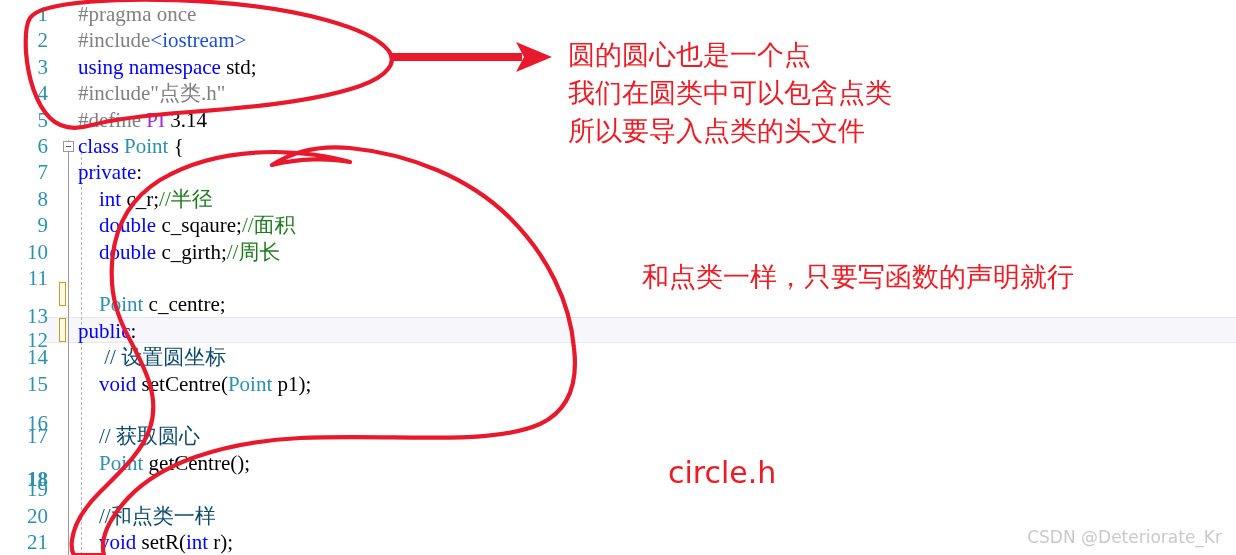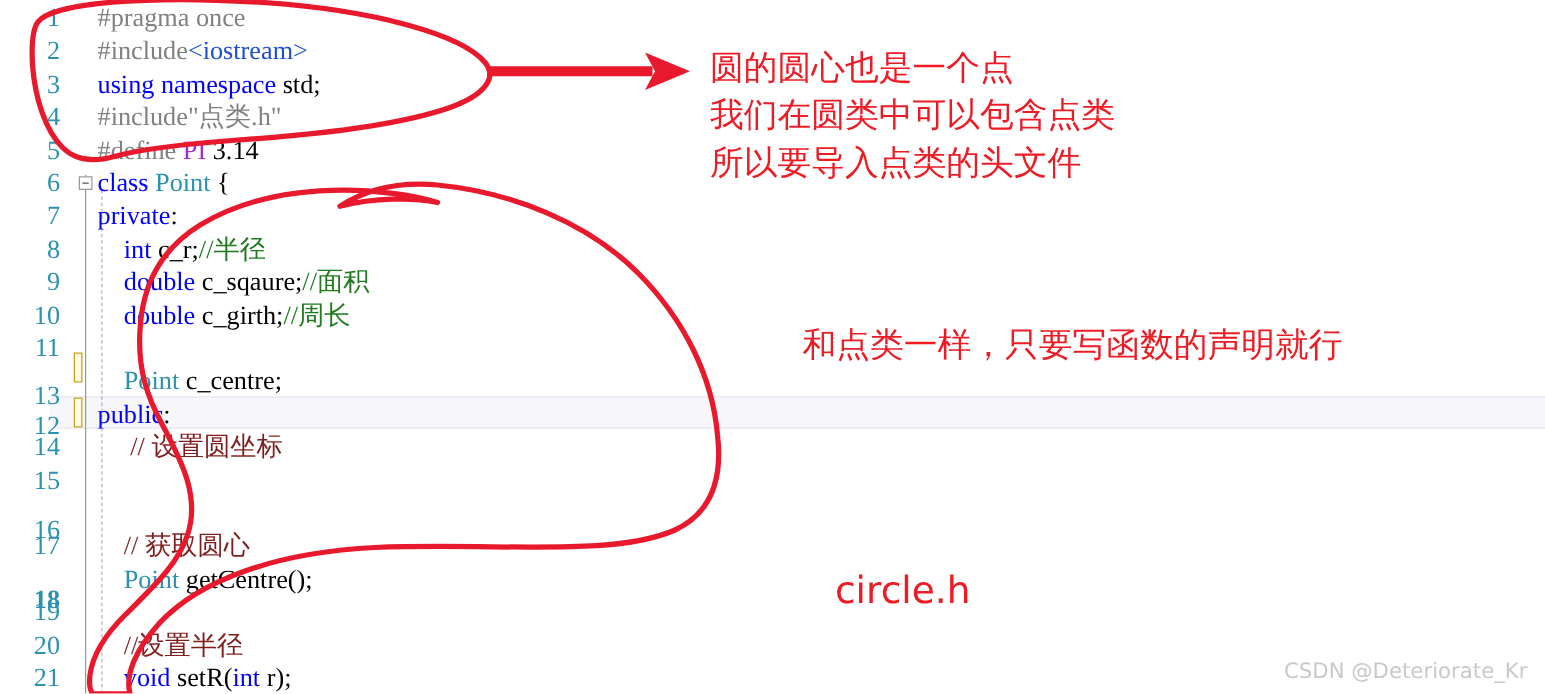--- a/index.html
+++ b/index.html
@@ -118,21 +118,21 @@
     color: #000000;
   }
   .tok-pre   { color: #808080; }   
   .tok-inc   { color: #1d4ed8; }   
   .tok-kw    { color: #0000ff; }   
   .tok-type  { color: #2b91af; }   
   .tok-id    { color: #000000; }
   .tok-macro { color: #9b30d9; }   
   .tok-num   { color: #000000; }
   .tok-cmt   { color: #1f7a1f; }   
-  .tok-cmt2  { color: #7f1d1d; }
+  .tok-cmt2  { color: #0c4a6e; }
 
   
   .ink { position: absolute; left: 0; top: 0; pointer-events: none; }
 
   .note {
     position: absolute;
     color: #ee1b24;
     font-family: "DejaVu Sans", "Liberation Sans", sans-serif;
     white-space: pre;
   }
@@ -198,25 +198,26 @@
         <div class="cline" style="top: 106.6px;"><span class="tok-pre">#define </span><span class="tok-macro">PI</span><span class="tok-num"> 3.14</span></div>
         <div class="cline" style="top: 133px;"><span class="tok-kw">class </span><span class="tok-type">Point</span><span class="tok-id"> {</span></div>
         <div class="cline" style="top: 159.4px;"><span class="tok-kw">private</span><span class="tok-id">:</span></div>
         <div class="cline" style="top: 185.8px;"><span class="tok-kw">    int</span><span class="tok-id"> c_r;</span><span class="tok-cmt">//半径</span></div>
         <div class="cline" style="top: 212.2px;"><span class="tok-kw">    double</span><span class="tok-id"> c_sqaure;</span><span class="tok-cmt">//面积</span></div>
         <div class="cline" style="top: 238.6px;"><span class="tok-kw">    double</span><span class="tok-id"> c_girth;</span><span class="tok-cmt">//周长</span></div>
         <div class="cline" style="top: 265px;"><span class="tok-id"></span></div>
         <div class="cline" style="top: 291.4px;"><span class="tok-id">    </span><span class="tok-type">Point</span><span class="tok-id"> c_centre;</span></div>
         <div class="cline" style="top: 317.8px;"><span class="tok-kw">public</span><span class="tok-id">:</span></div>
         <div class="cline" style="top: 344.2px;"><span class="tok-cmt2">     // 设置圆坐标</span></div>
+        <div class="cline" style="top: 370.6px;"><span class="tok-kw">    void</span><span class="tok-id"> setCentre(</span><span class="tok-type">Point</span><span class="tok-id"> p1);</span></div>
         <div class="cline" style="top: 397px;"><span class="tok-id"></span></div>
         <div class="cline" style="top: 423.4px;"><span class="tok-cmt2">    // 获取圆心</span></div>
         <div class="cline" style="top: 449.8px;"><span class="tok-id">    </span><span class="tok-type">Point</span><span class="tok-id"> getCentre();</span></div>
         <div class="cline" style="top: 476.2px;"><span class="tok-id"></span></div>
-        <div class="cline" style="top: 502.6px;"><span class="tok-cmt2">    //设置半径</span></div>
+        <div class="cline" style="top: 502.6px;"><span class="tok-cmt2">    //和点类一样</span></div>
         <div class="cline" style="top: 529px;"><span class="tok-kw">    void</span><span class="tok-id"> setR(</span><span class="tok-kw">int</span><span class="tok-id"> r);</span></div>
       </div>
   </div>
 
   <svg class="ink" width="1236" height="555" viewBox="0 0 1236 555">
 
     <path d="M 30 18
              C 40 2, 120 -4, 210 2
              C 300 8, 370 28, 388 50
              C 398 62, 388 76, 360 86

